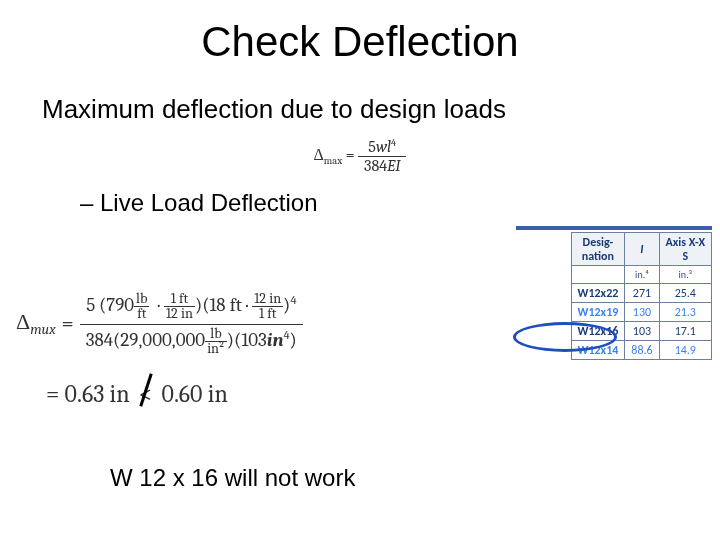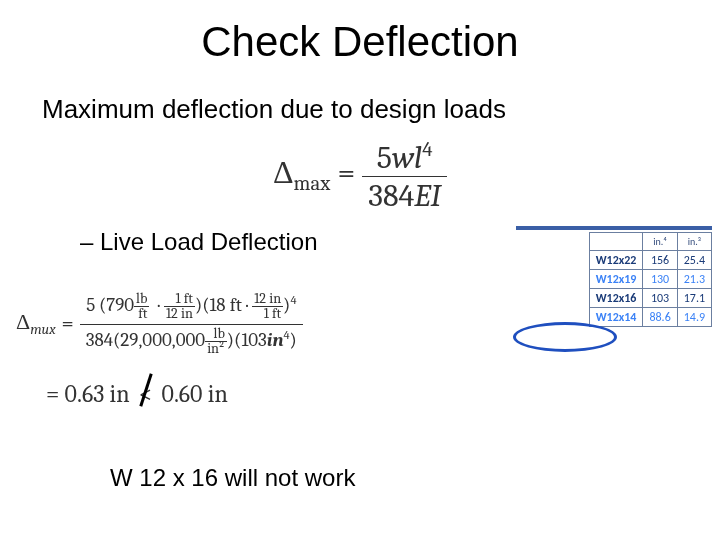--- a/index.html
+++ b/index.html
@@ -22,21 +22,21 @@
   }
   .subtitle {
     font-size: 26px;
     margin-left: 42px;
     margin-top: 10px;
     font-weight: normal;
   }
   .formula-main {
     text-align: center;
     font-family: "Cambria Math", Cambria, Georgia, serif;
-    font-size: 32px;
+    font-size: 16px;
     color: #333;
     margin-top: 12px;
   }
   .formula-main .frac {
     display: inline-block;
     vertical-align: middle;
     text-align: center;
   }
   .formula-main .frac .num { display:block; border-bottom:1.5px solid #333; padding:0 6px;}
   .formula-main .frac .den { display:block; padding:0 6px;}
@@ -137,21 +137,21 @@
     position:absolute;
     right:8px;
     top:226px;
     width:196px;
     height:4px;
     background:#3a5fa6;
   }
   .inline-frac {
     display:inline-block;
     vertical-align:middle;
-    text-align:right;
+    text-align:center;
     font-size:0.75em;
     line-height:1;
   }
   .inline-frac .n{display:block;border-bottom:1px solid #333;padding:0 2px;}
   .inline-frac .d{display:block;padding:0 2px;}
 </style>
 </head>
 <body>
 
 <h1 class="title">Check Deflection</h1>
@@ -187,30 +187,37 @@
     <span class="not-lt">&lt;</span>
     <span>0.60 in</span>
   </div>
 </div>
 
 <div class="conclusion">W 12 x 16  will not work</div>
 
 <div class="table-top-bar"></div>
 <table class="small-table">
   <thead>
+    <tr>
+      <th style="white-space:pre-line;">Desig-
+nation</th>
+      <th><span style="font-style:italic;">I</span></th>
+      <th style="white-space:pre-line;">Axis X-X
+S</th>
+    </tr>
     <tr class="unit-row">
       <td></td>
       <td>in.⁴</td>
       <td>in.³</td>
     </tr>
   </thead>
   <tbody>
       <tr>
         <td>W12x22</td>
-        <td>156</td>
+        <td>271</td>
         <td>25.4</td>
       </tr>
       <tr class="dim">
         <td>W12x19</td>
         <td>130</td>
         <td>21.3</td>
       </tr>
       <tr>
         <td>W12x16</td>
         <td>103</td>

